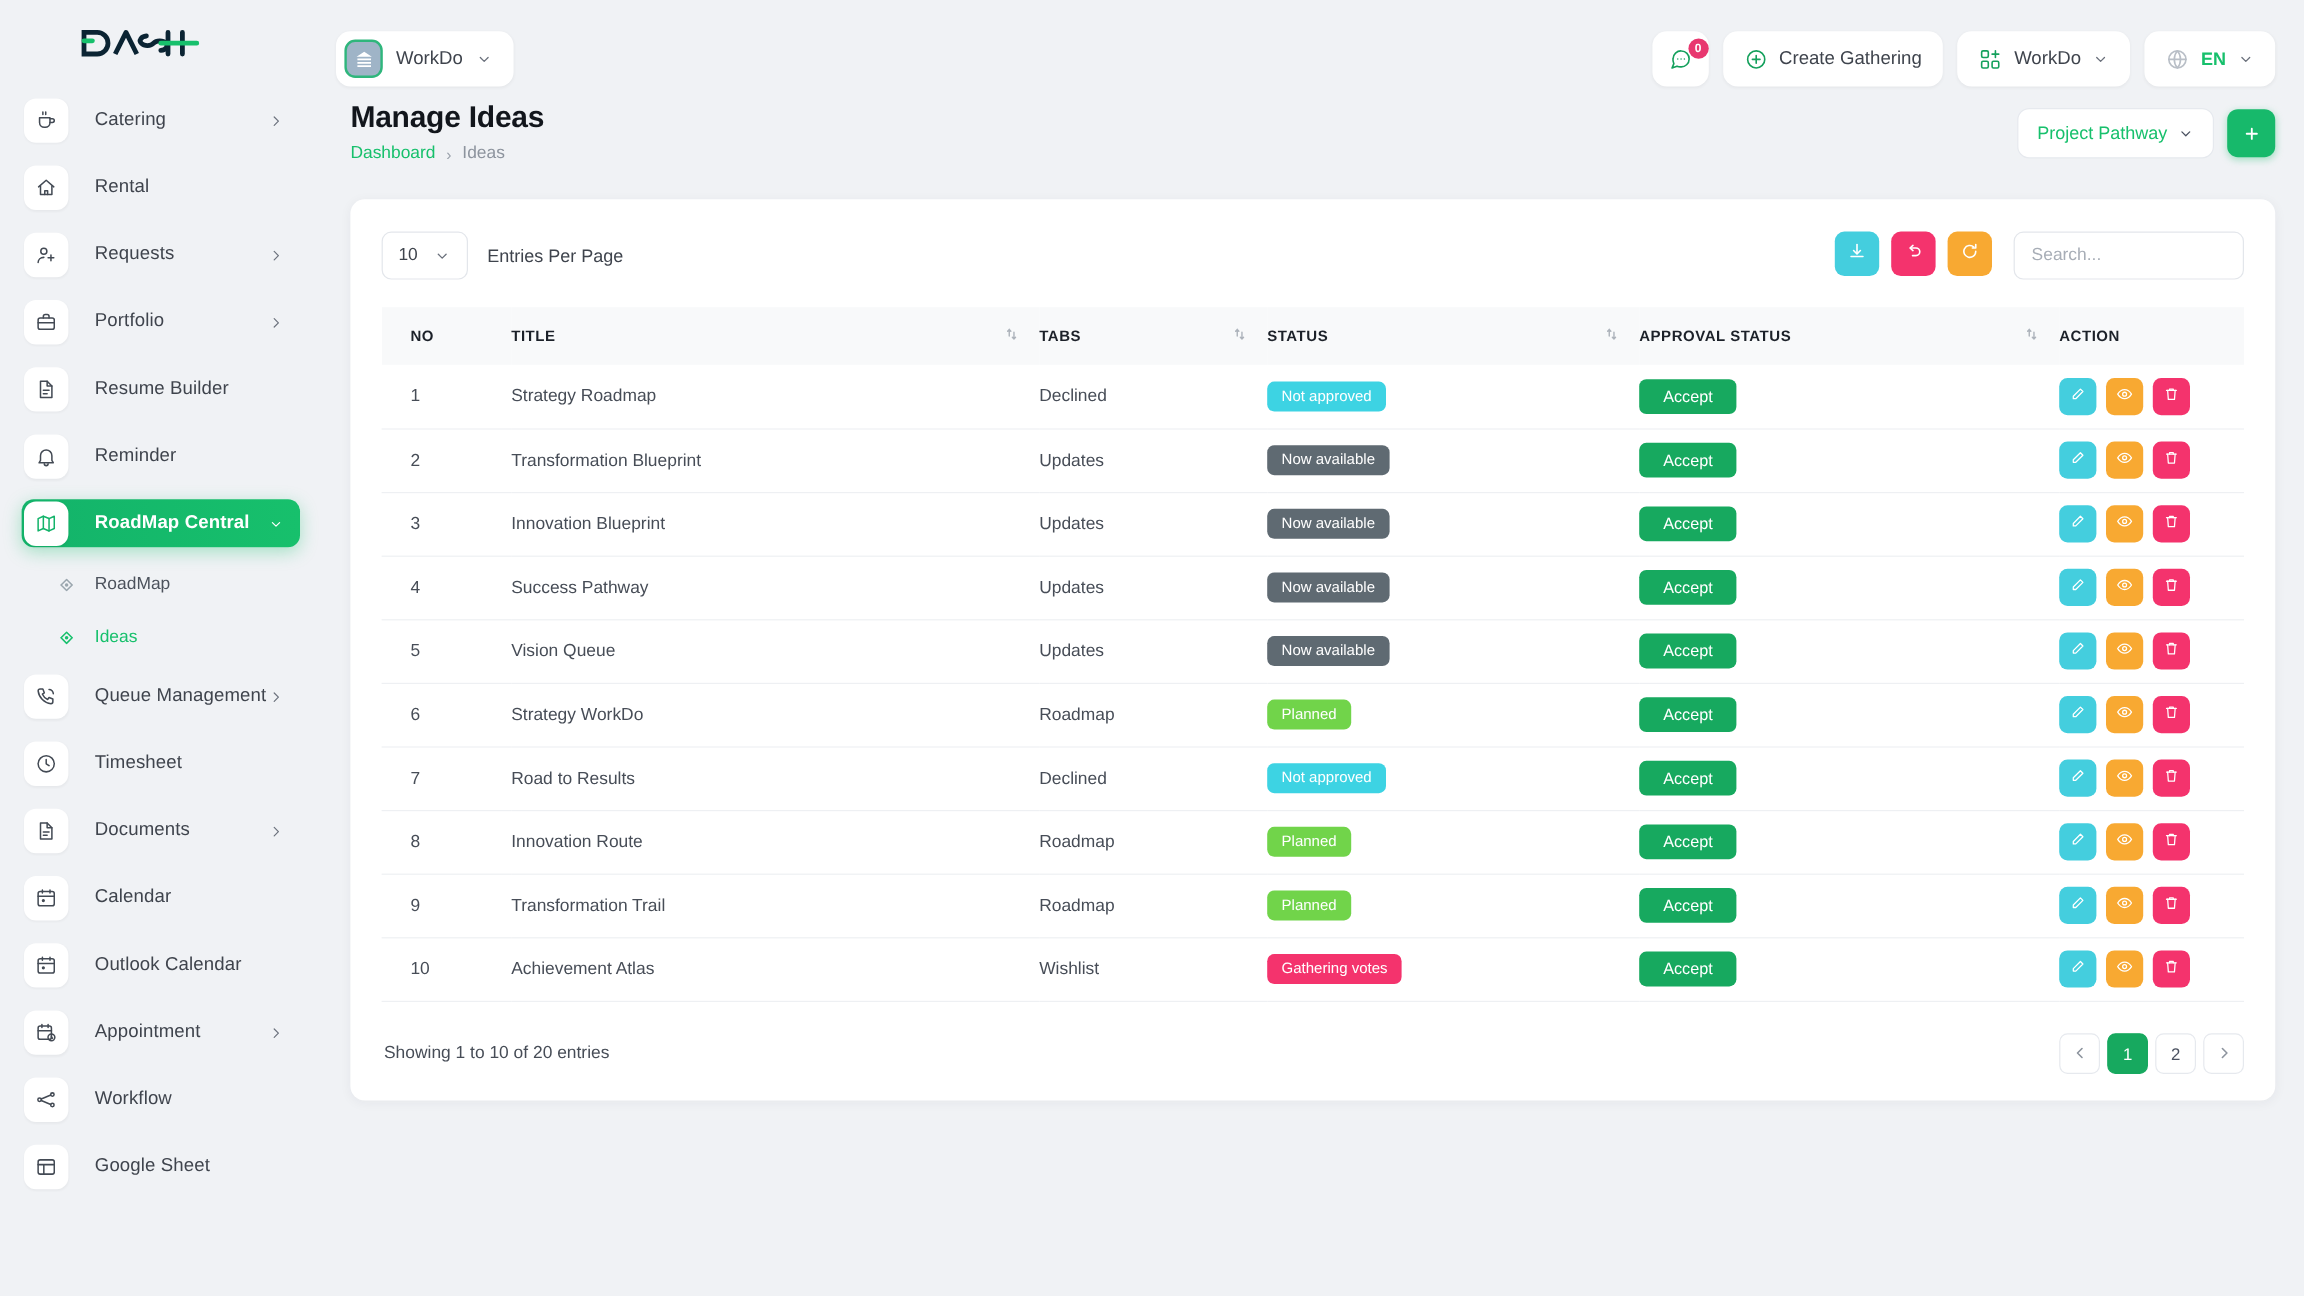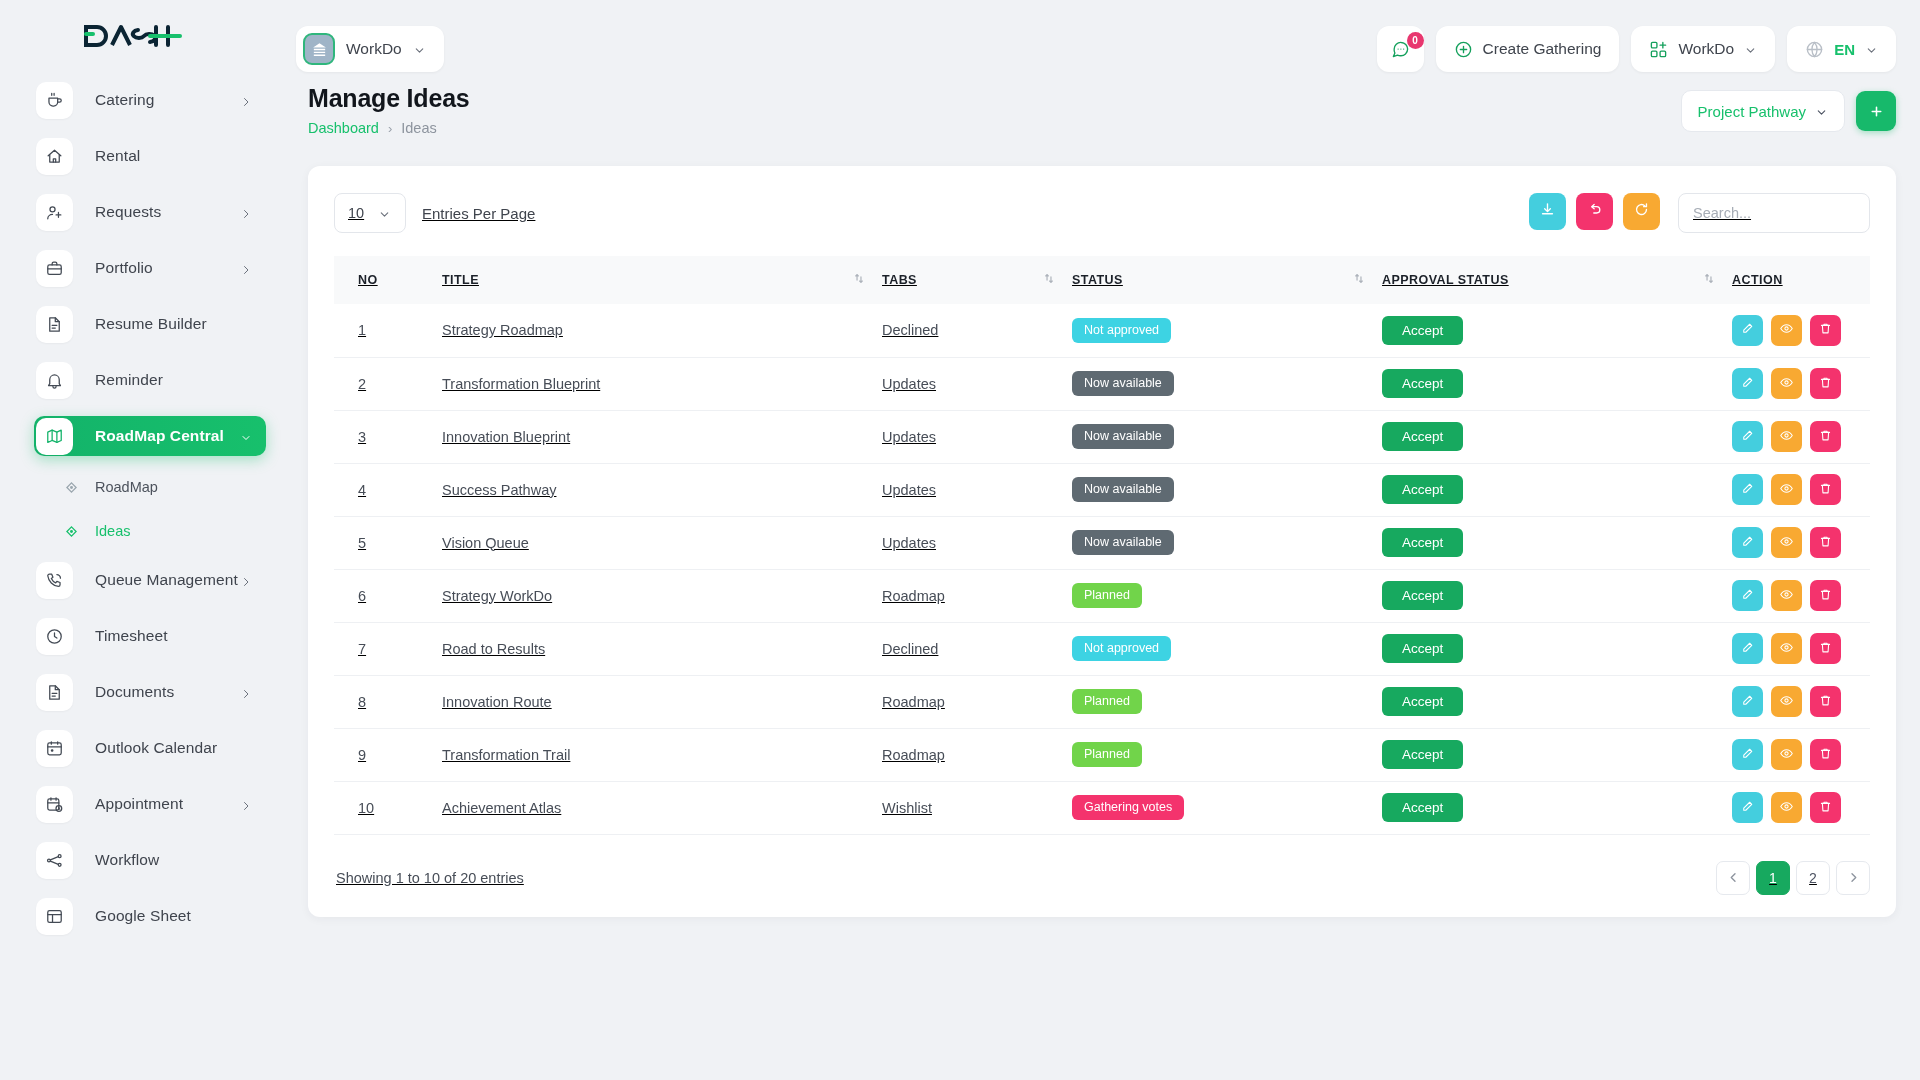--- a/index.html
+++ b/index.html
@@ -10,21 +10,20 @@
     overflow: hidden;
   }
   body { display: flex; }
 
   
   #sidebar {
     width: 268px; height: 1080px; flex: 0 0 268px;
     background: #f0f2f5;
     display: flex; flex-direction: column;
     overflow: hidden;
-    margin-left: 16px;
   }
   .logo-wrap {
     height: 72px; display: flex; align-items: center;
     padding-left: 66px;
   }
   .logo { display: block; }
   .nav-list {
     flex: 1; overflow: hidden;
     padding: 8px 18px 0 18px;
   }
@@ -136,21 +135,20 @@
   }
   .plus-btn svg { width:17px; height:17px; stroke:#fff; stroke-width:2.2; fill:none; stroke-linecap:round; }
 
   
   .card {
     margin: 30px 24px 0 24px;
     background:#ffffff; border-radius: 12px;
     box-shadow: 0 2px 10px rgba(30,40,60,.05);
     padding: 26px 26px 22px 26px;
     flex: 0 0 auto;
-    text-decoration: underline;
   }
   .card-toolbar { display:flex; align-items:center; height:42px; }
   .entries-sel {
     display:flex; align-items:center; gap:14px;
     border:1px solid #e3e6eb; border-radius:8px; background:#fff;
     height:40px; padding:0 13px; cursor:pointer; min-width:72px;
   }
   .entries-sel .val { font-size:14.5px; color:#3f444d; }
   .entries-label { margin-left:16px; font-size:15px; color:#3f444d; }
   .tool-right { margin-left:auto; display:flex; align-items:flex-start; gap:10px; }
@@ -359,20 +357,31 @@
           <svg class="" viewBox="0 0 24 24">
             <path d="M6 3.5h7l5 5v12H6z"></path>
             <path d="M13 3.5v5h5"></path>
             <path d="M9 13h6M9 16.5h4"></path>
           </svg>
         </span>
         <span class="nav-label">Documents</span>
         <span class="nav-caret"><svg viewBox="0 0 24 24">
             <polyline points="9,5 16,12 9,19"></polyline>
           </svg></span>
+      </div>
+      <div class="nav-item">
+        <span class="nav-icon">
+          <svg class="" viewBox="0 0 24 24">
+            <rect x="3.5" y="5" width="17" height="15" rx="2.2"></rect>
+            <path d="M3.5 10h17"></path>
+            <path d="M8 3.5v3M16 3.5v3"></path>
+            <circle cx="9" cy="14.5" r=".9" fill="currentColor"></circle>
+          </svg>
+        </span>
+        <span class="nav-label">Calendar</span>
       </div>
       <div class="nav-item">
         <span class="nav-icon">
           <svg class="" viewBox="0 0 24 24">
             <rect x="3.5" y="5" width="17" height="15" rx="2.2"></rect>
             <path d="M3.5 10h17"></path>
             <path d="M8 3.5v3M16 3.5v3"></path>
             <circle cx="9" cy="14.5" r=".9" fill="currentColor"></circle>
           </svg>
         </span>

